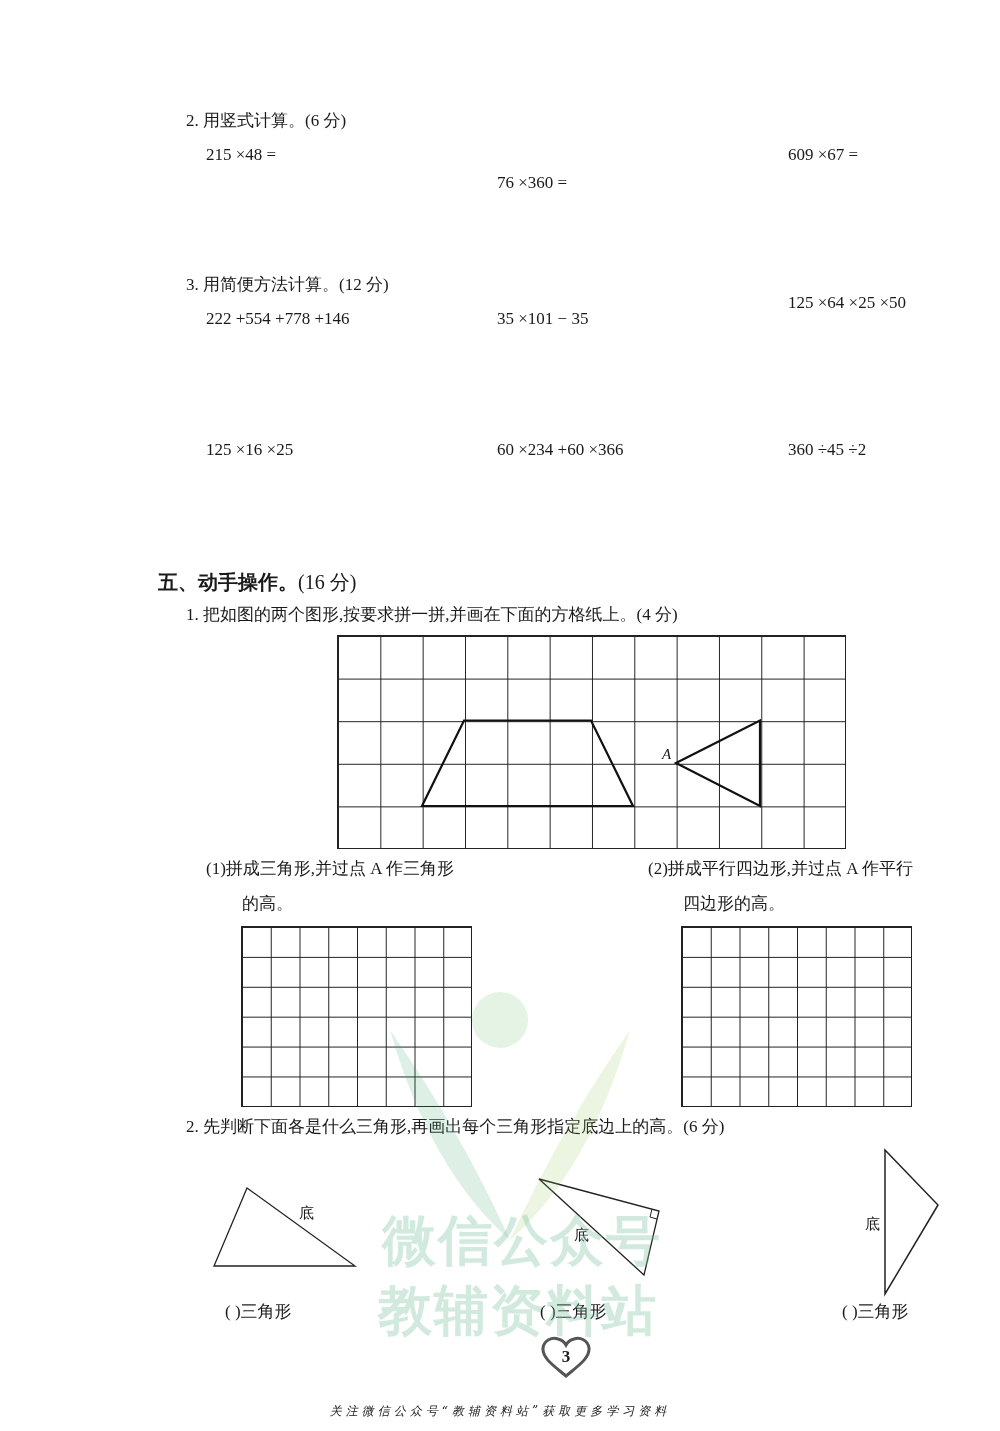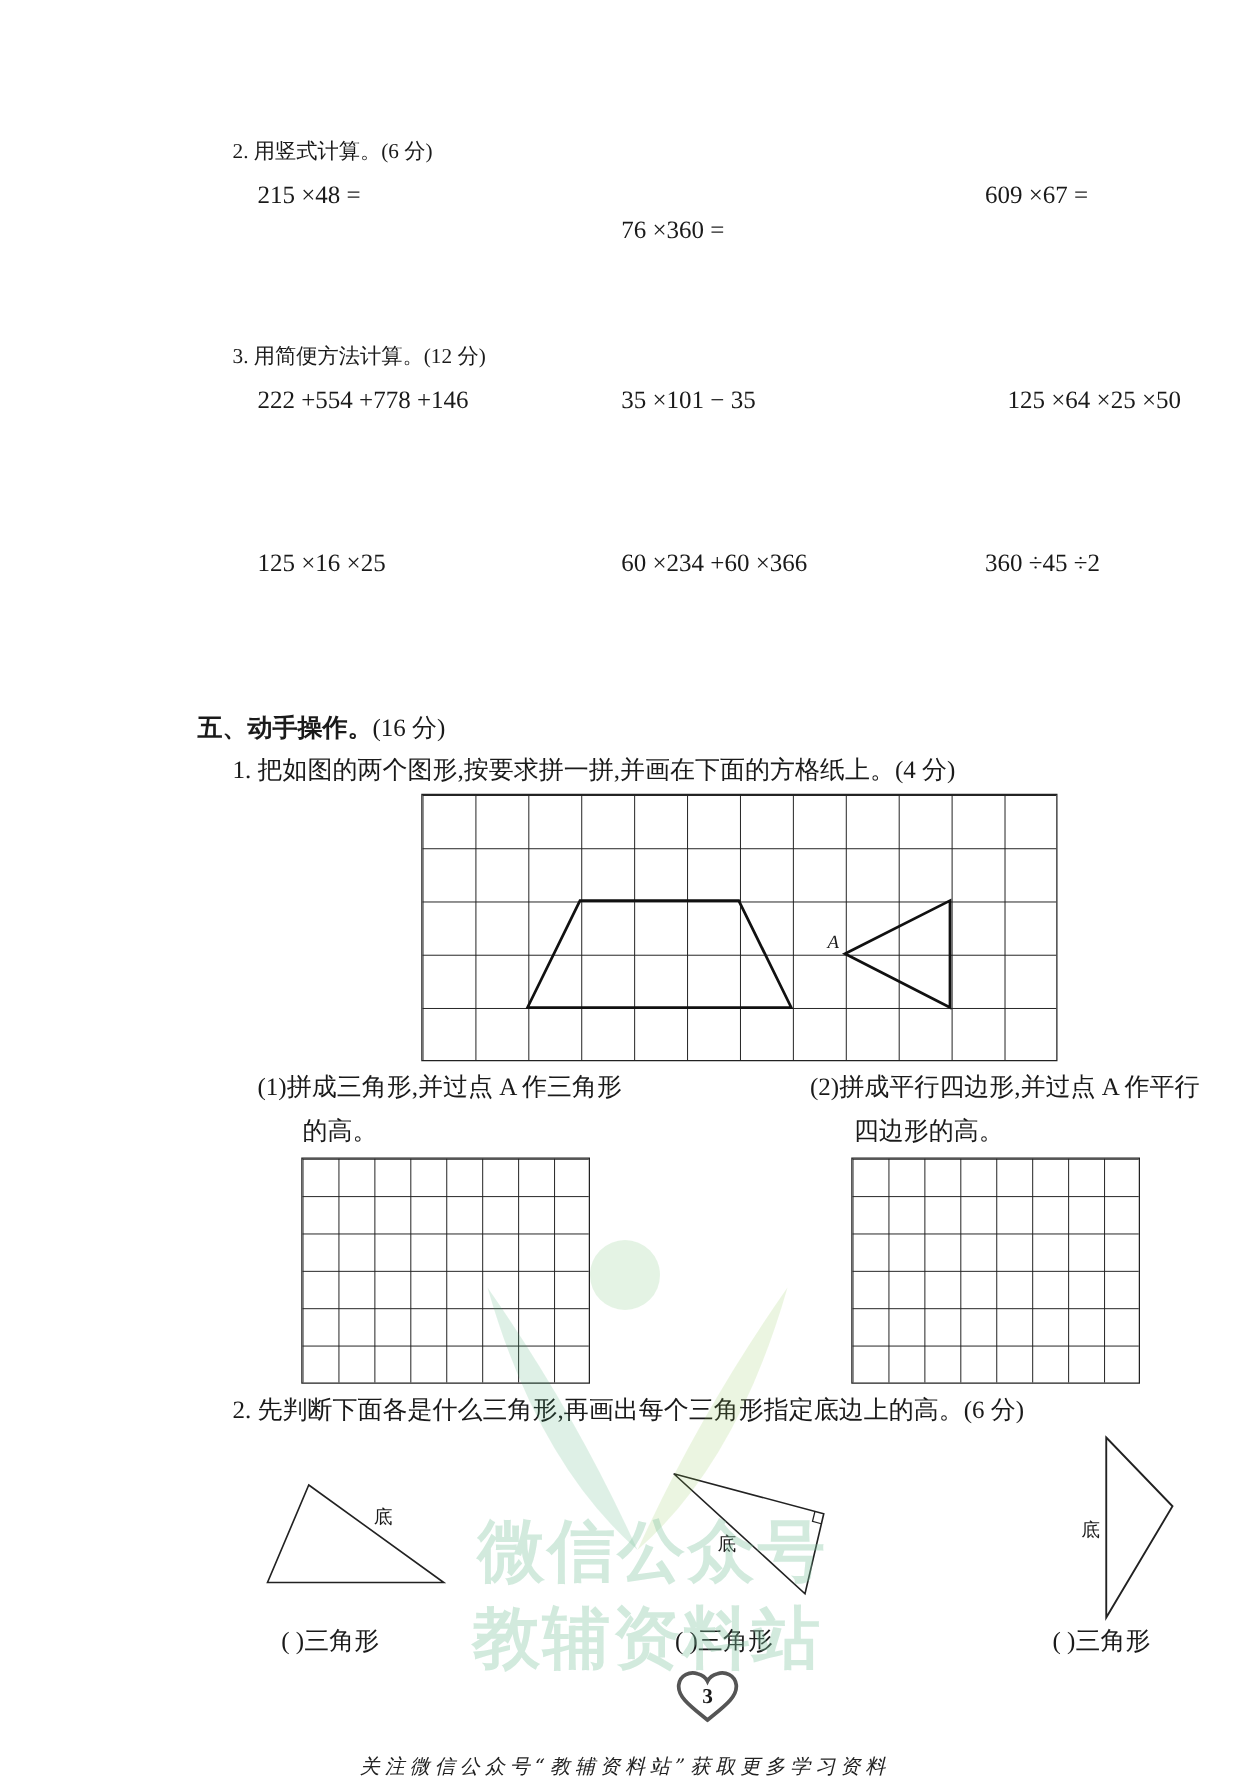--- a/index.html
+++ b/index.html
@@ -1,45 +1,45 @@
 <!DOCTYPE html>
 <html><head>
 <meta charset="utf-8">
 <style>
   html, body { margin: 0; padding: 0; background: #ffffff; }
   body { width: 1000px; height: 1431px; position: relative; overflow: hidden;
          font-family: "Liberation Serif", "DejaVu Serif", serif; color: #1a1a1a; }
   .abs { position: absolute; }
-  .txt { font-size: 20px; white-space: nowrap; line-height: 1; }
+  .txt { font-size: 17px; white-space: nowrap; line-height: 1; }
   .q-title { font-size: 17px; }
   .sec-title { font-size: 20px; font-family: "DejaVu Sans", "Liberation Sans", sans-serif; font-weight: bold; }
   .sec-title .pts { font-family: "Liberation Serif", serif; font-weight: normal; }
   .grid { position: absolute; border: 1.5px solid #222; box-sizing: border-box;
           background-image:
             linear-gradient(to right, #222 1px, transparent 1px),
             linear-gradient(to bottom, #222 1px, transparent 1px); }
   svg.shape { position: absolute; overflow: visible; }
   .watermark { position: absolute; left: 370px; top: 990px; width: 280px; height: 340px; pointer-events: none; opacity: 0.16; }
   .wm-text { position: absolute; font-family: "DejaVu Sans", sans-serif; font-weight: bold; color: #7fc4a0; opacity: 0.35; font-size: 54px; letter-spacing: 2px; white-space: nowrap; }
-  .footer { position: absolute; left: 0; width: 1000px; top: 1403px; text-align: center; font-size: 16px; letter-spacing: 4px; font-family: "DejaVu Serif", serif; font-style: italic; color: #222; }
+  .footer { position: absolute; left: 0; width: 1000px; top: 1403px; text-align: center; font-size: 12px; letter-spacing: 4px; font-family: "DejaVu Serif", serif; font-style: italic; color: #222; }
   .page-num { position: absolute; left: 540px; top: 1336px; width: 52px; height: 42px; }
   .page-num span { position: absolute; left: 0; width: 52px; top: 11px; text-align: center; font-weight: bold; font-size: 17px; }
 </style>
 </head>
 <body>
 
 <div class="abs txt q-title" style="left:186px;top:112px;">2. 用竖式计算。(6 分)</div>
 <div class="abs txt" style="left:206px;top:146px;">215 ×48 =</div>
 <div class="abs txt" style="left:497px;top:146px;margin-top:28px;">76 ×360 =</div>
 <div class="abs txt" style="left:788px;top:146px;">609 ×67 =</div>
 
 <div class="abs txt q-title" style="left:186px;top:276px;">3. 用简便方法计算。(12 分)</div>
 <div class="abs txt" style="left:206px;top:310px;">222 +554 +778 +146</div>
 <div class="abs txt" style="left:497px;top:310px;font-family:Liberation Serif, serif;">35 ×101 − 35</div>
-<div class="abs txt" style="left:788px;top:310px;margin-left:18px;">125 ×64 ×25 ×50</div>
+<div class="abs txt" style="left:788px;top:294px;">125 ×64 ×25 ×50</div>
 <div class="abs txt" style="left:206px;top:441px;">125 ×16 ×25</div>
 <div class="abs txt" style="left:497px;top:441px;">60 ×234 +60 ×366</div>
 <div class="abs txt" style="left:788px;top:441px;">360 ÷45 ÷2</div>
 
 <div class="abs txt sec-title" style="left:158px;top:572px;">
   <span>五、动手操作。</span><span class="pts">(16 分)</span>
 </div>
 <div class="abs txt" style="left:186px;top:606px;">1. 把如图的两个图形,按要求拼一拼,并画在下面的方格纸上。(4 分)</div>
 
 <div class="grid" style="left:337px;top:635px;width:509px;height:214px;background-size:42.33px 42.6px;"></div>

